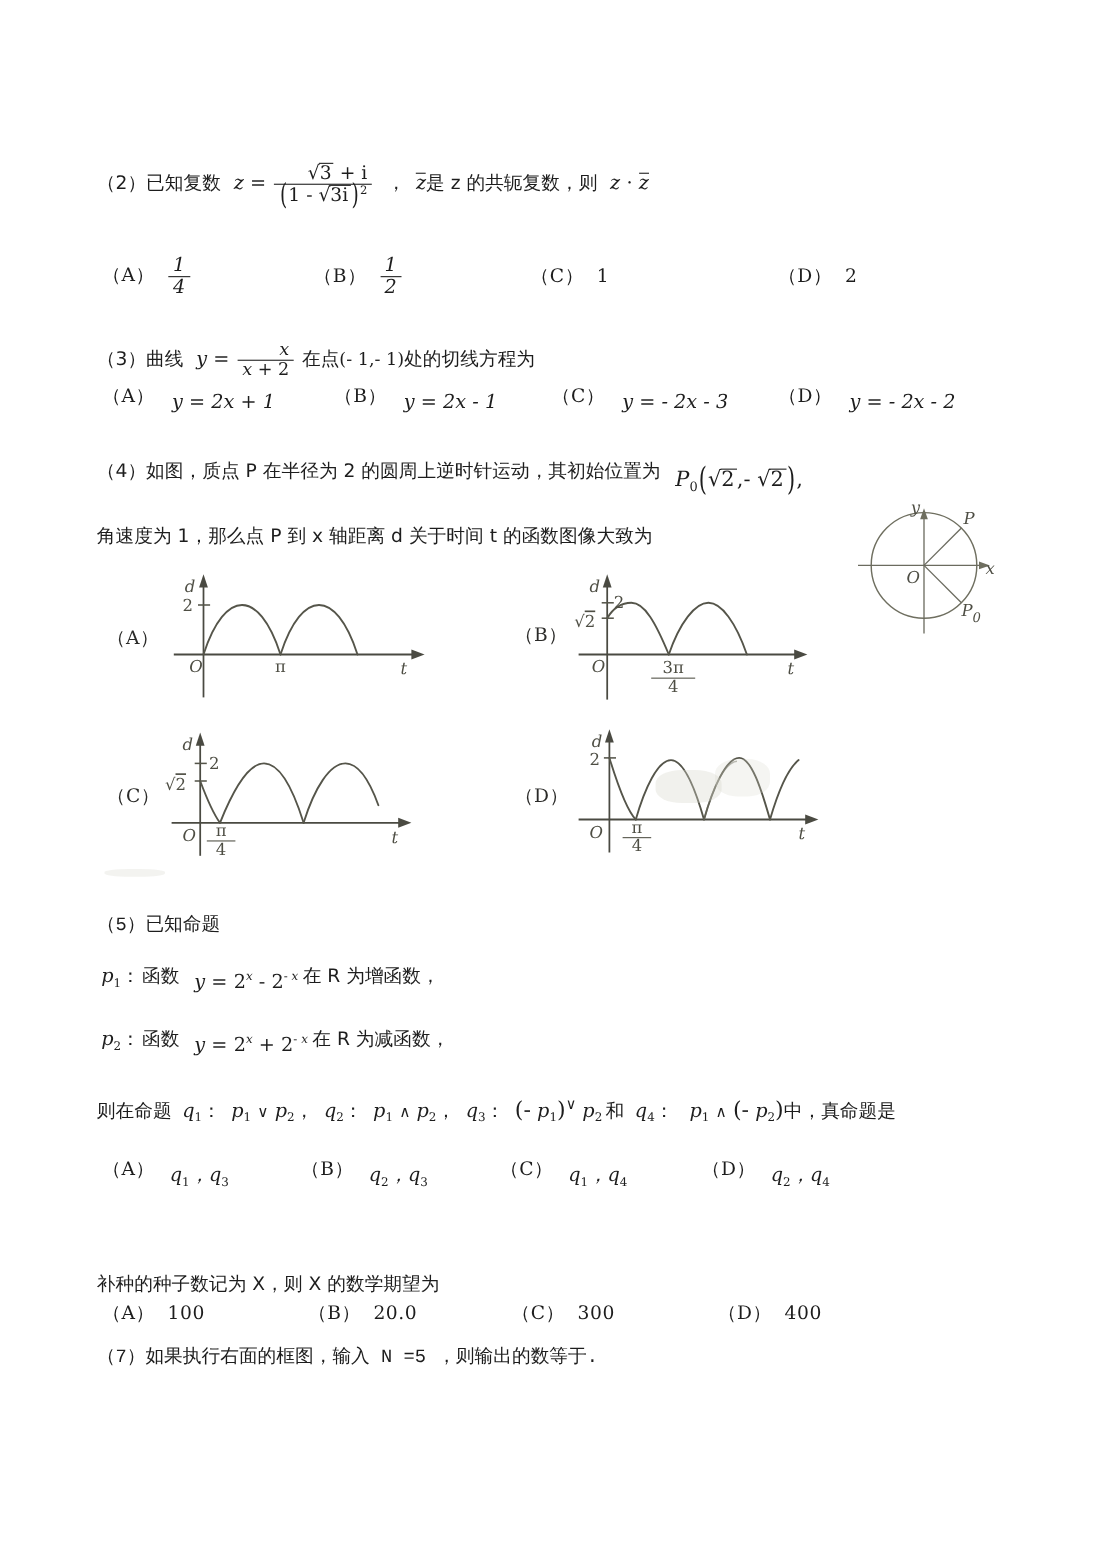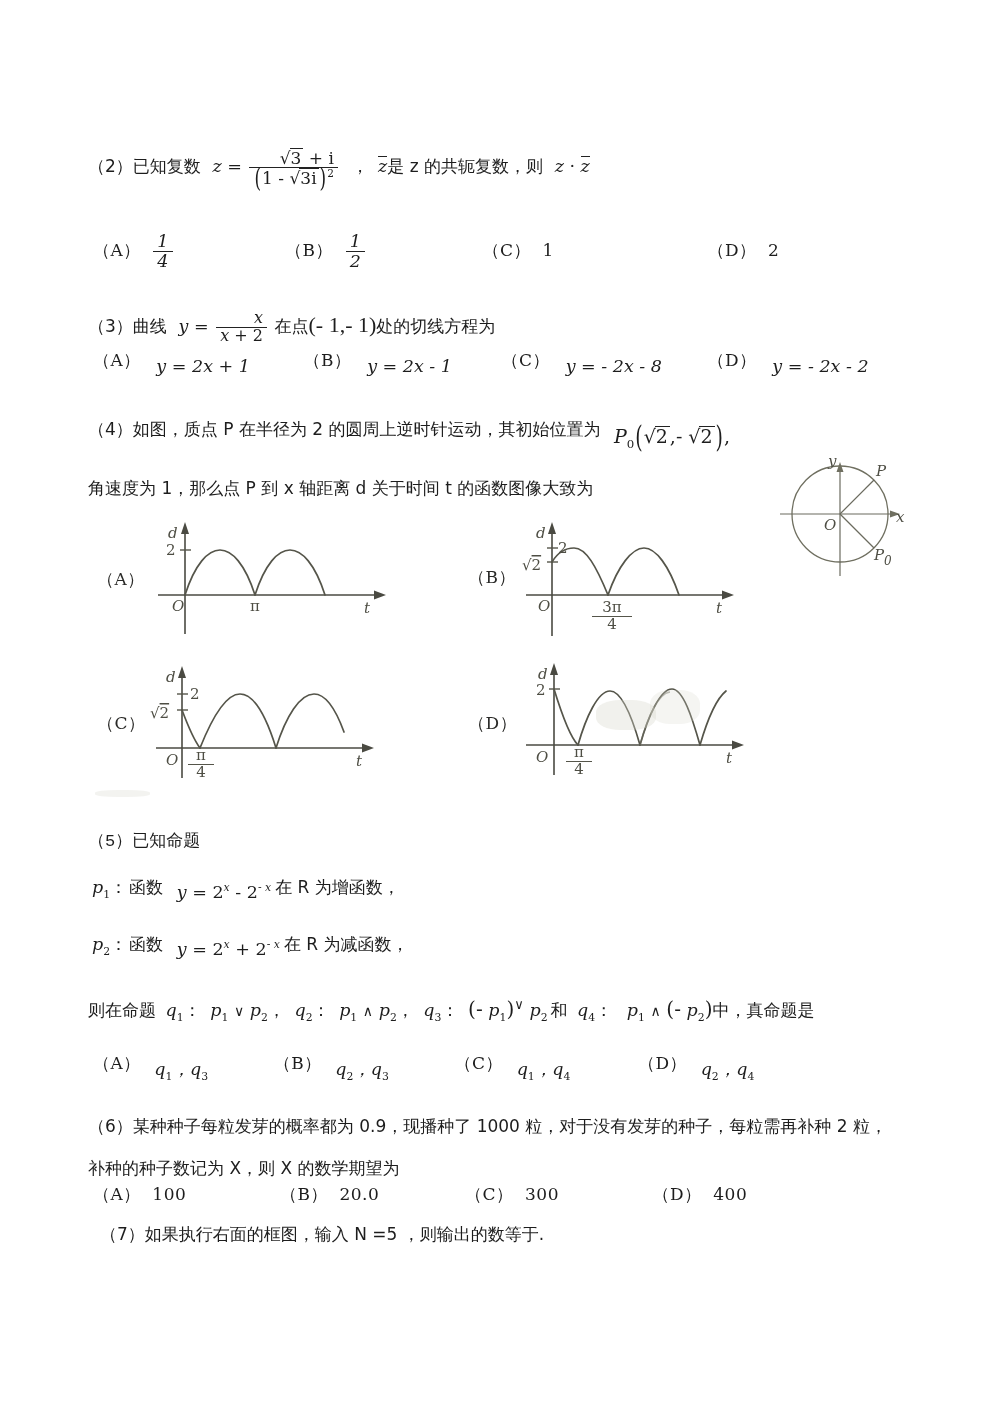--- a/index.html
+++ b/index.html
@@ -150,30 +150,30 @@
 
   <div class="line" style="left:88px; top:310px;">
     <span class="cn">（3）</span><span class="cn">曲线</span>
     <span class="math" style="margin-left:6px;">
       <span class="it">y</span> <span class="up">=</span>
       <span class="frac" style="font-size:16px;">
         <span class="num it">x</span>
         <span class="den"><span class="it">x</span><span class="up"> + 2</span></span>
       </span>
     </span>
-    <span class="cn">在点</span><span class="math up" style="font-size:22px;font-family:Liberation Serif, serif;">(- 1,- 1)</span><span class="cn">处的切线方程为</span>
+    <span class="cn">在点</span><span class="math up" style="font-size:16px;">(- 1,- 1)</span><span class="cn">处的切线方程为</span>
   </div>
 
   <div class="line" style="left:93px; top:352px;">
     <span class="opt-label">（A）</span>
     <span class="math" style="margin-left:10px; position:relative; top:6px;">y = 2x + 1</span>
     <span class="opt-label" style="margin-left:48px;">（B）</span>
     <span class="math" style="margin-left:10px; position:relative; top:6px;">y = 2x - 1</span>
     <span class="opt-label" style="margin-left:44px;">（C）</span>
-    <span class="math" style="margin-left:10px; position:relative; top:6px;">y = - 2x - 8</span>
+    <span class="math" style="margin-left:10px; position:relative; top:6px;">y = - 2x - 3</span>
     <span class="opt-label" style="margin-left:40px;">（D）</span>
     <span class="math" style="margin-left:10px; position:relative; top:6px;">y = - 2x - 2</span>
   </div>
 
   <div class="line cn" style="left:88px; top:418px;">
     <span>（4）</span><span>如图，质点 P 在半径为 2 的圆周上逆时针运动，其初始位置为</span>
     <span class="math up" style="margin-left:8px; font-size:19px; position:relative; top:8px;"><span class="it">P</span><span class="sub" style="font-style:normal;">0</span><span class="paren-big">(</span><span class="radsym">√</span><span class="sqrt">2</span>,- <span class="radsym">√</span><span class="sqrt">2</span><span class="paren-big">)</span>,</span>
   </div>
 
   <div class="line cn" style="left:88px; top:480px;">角速度为 1，那么点 P 到 x 轴距离 d 关于时间 t 的函数图像大致为</div>
@@ -318,33 +318,30 @@
     <span class="opt-label">（A）</span>
     <span class="math" style="margin-left:8px; position:relative; top:6px;"><span class="it">q</span><span class="sub" style="font-style:normal;">1</span>，<span class="it">q</span><span class="sub" style="font-style:normal;">3</span></span>
     <span class="opt-label" style="margin-left:60px;">（B）</span>
     <span class="math" style="margin-left:8px; position:relative; top:6px;"><span class="it">q</span><span class="sub" style="font-style:normal;">2</span>，<span class="it">q</span><span class="sub" style="font-style:normal;">3</span></span>
     <span class="opt-label" style="margin-left:60px;">（C）</span>
     <span class="math" style="margin-left:8px; position:relative; top:6px;"><span class="it">q</span><span class="sub" style="font-style:normal;">1</span>，<span class="it">q</span><span class="sub" style="font-style:normal;">4</span></span>
     <span class="opt-label" style="margin-left:62px;">（D）</span>
     <span class="math" style="margin-left:8px; position:relative; top:6px;"><span class="it">q</span><span class="sub" style="font-style:normal;">2</span>，<span class="it">q</span><span class="sub" style="font-style:normal;">4</span></span>
   </div>
 
-  <div class="line cn" style="left:88px; top:1118px;">
-    <span>（6）</span><span>某种种子每粒发芽的概率都为 0.9，现播种了 1000 粒，对于没有发芽的种子，每粒需再补种 2 粒，</span>
-  </div>
   <div class="line cn" style="left:88px; top:1160px;">补种的种子数记为 X，则 X 的数学期望为</div>
 
   <div class="line" style="left:93px; top:1186px;">
     <span class="opt-label">（A）</span>
     <span class="opt-label" style="margin-left:6px;">100</span>
     <span class="opt-label" style="margin-left:88px;">（B）</span>
     <span class="opt-label" style="margin-left:6px;">20.0</span>
     <span class="opt-label" style="margin-left:80px;">（C）</span>
     <span class="opt-label" style="margin-left:6px;">300</span>
     <span class="opt-label" style="margin-left:88px;">（D）</span>
     <span class="opt-label" style="margin-left:6px;">400</span>
   </div>
 
-  <div class="line cn" style="left:100px; top:1226px;">
+  <div class="line cn" style="left:88px; top:1226px;font-family:Liberation Mono, monospace;">
     <span>（7）</span><span>如果执行右面的框图，输入 N =5 ，则输出的数等于.</span>
   </div>
 
 </div>
 
 </body></html>

